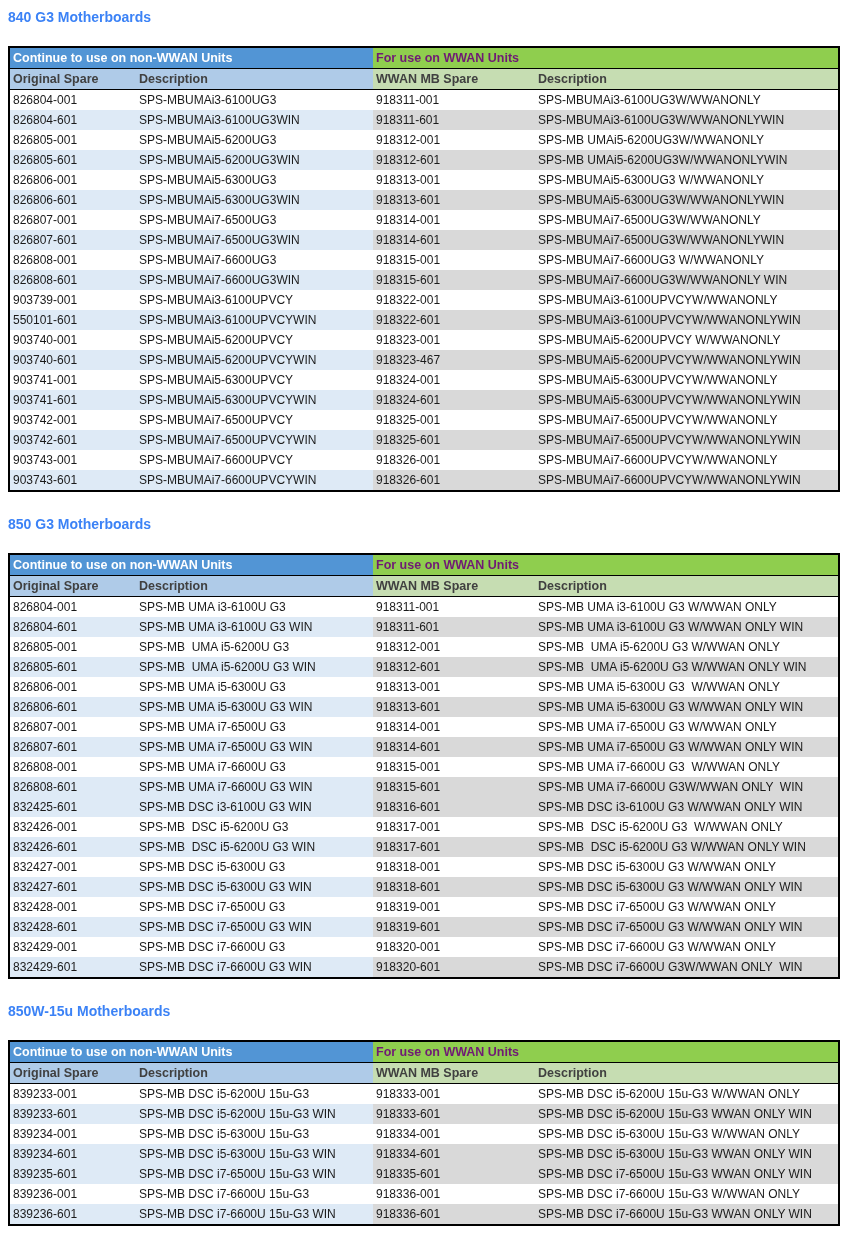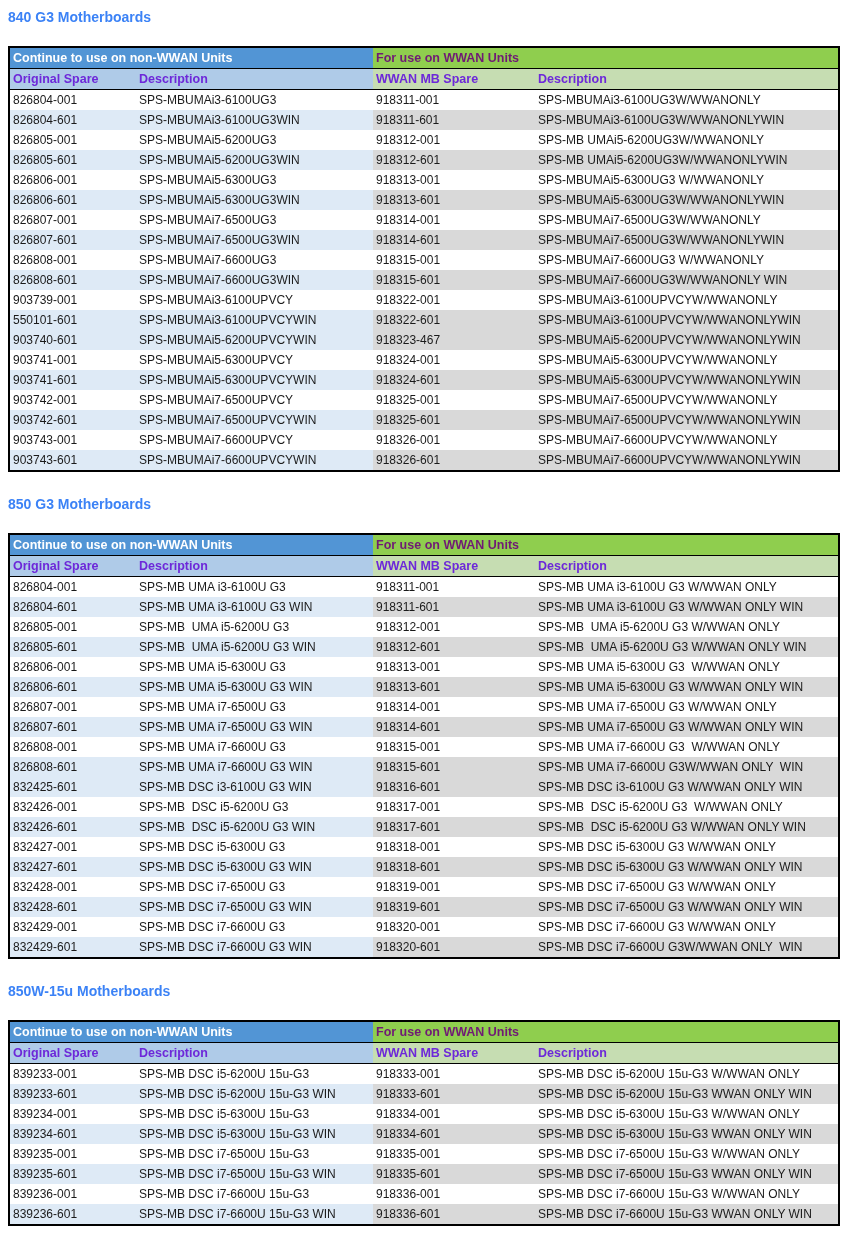--- a/index.html
+++ b/index.html
@@ -45,21 +45,21 @@
     font-size: 12.5px;
     font-weight: bold;
     border-bottom: 1px solid #000;
   }
   .grp-blue  { background: var(--blue-header, #5295D5); color: #ffffff; }
   .grp-green { background: var(--green-header, #8FCE4E); color: #701a75; }
   tr.column-header-row th {
     font-size: 12.5px;
     font-weight: bold;
     border-bottom: 1px solid #000;
-    color: #6d28d9;
+    color: #404040;
   }
   .sub-blue  { background: var(--blue-subheader, #AFCBE8); }
   .sub-green { background: var(--green-subheader, #C6DDB2); }
   tbody td { color: #1a1a1a; }
   tbody tr.striped td.left-half  { background: var(--blue-row, #DEEAF6); }
   tbody tr.striped td.right-half { background: var(--gray-row, #D9D9D9); }
 </style>
 </head>
 <body>
 
@@ -151,20 +151,26 @@
             <td class="left-half">SPS-MBUMAi3-6100UPVCY</td>
             <td class="right-half">918322-001</td>
             <td class="right-half">SPS-MBUMAi3-6100UPVCYW/WWANONLY</td>
           </tr>
           <tr class="striped">
             <td class="left-half">550101-601</td>
             <td class="left-half">SPS-MBUMAi3-6100UPVCYWIN</td>
             <td class="right-half">918322-601</td>
             <td class="right-half">SPS-MBUMAi3-6100UPVCYW/WWANONLYWIN</td>
           </tr>
+          <tr>
+            <td class="left-half">903740-001</td>
+            <td class="left-half">SPS-MBUMAi5-6200UPVCY</td>
+            <td class="right-half">918323-001</td>
+            <td class="right-half">SPS-MBUMAi5-6200UPVCY W/WWANONLY</td>
+          </tr>
           <tr class="striped">
             <td class="left-half">903740-601</td>
             <td class="left-half">SPS-MBUMAi5-6200UPVCYWIN</td>
             <td class="right-half">918323-467</td>
             <td class="right-half">SPS-MBUMAi5-6200UPVCYW/WWANONLYWIN</td>
           </tr>
           <tr>
             <td class="left-half">903741-001</td>
             <td class="left-half">SPS-MBUMAi5-6300UPVCY</td>
             <td class="right-half">918324-001</td>
@@ -383,26 +389,20 @@
             <td class="left-half">SPS-MB DSC i5-6300U 15u-G3</td>
             <td class="right-half">918334-001</td>
             <td class="right-half">SPS-MB DSC i5-6300U 15u-G3 W/WWAN ONLY</td>
           </tr>
           <tr class="striped">
             <td class="left-half">839234-601</td>
             <td class="left-half">SPS-MB DSC i5-6300U 15u-G3 WIN</td>
             <td class="right-half">918334-601</td>
             <td class="right-half">SPS-MB DSC i5-6300U 15u-G3 WWAN ONLY WIN</td>
           </tr>
-          <tr>
-            <td class="left-half">839235-001</td>
-            <td class="left-half">SPS-MB DSC i7-6500U 15u-G3</td>
-            <td class="right-half">918335-001</td>
-            <td class="right-half">SPS-MB DSC i7-6500U 15u-G3 W/WWAN ONLY</td>
-          </tr>
           <tr class="striped">
             <td class="left-half">839235-601</td>
             <td class="left-half">SPS-MB DSC i7-6500U 15u-G3 WIN</td>
             <td class="right-half">918335-601</td>
             <td class="right-half">SPS-MB DSC i7-6500U 15u-G3 WWAN ONLY WIN</td>
           </tr>
           <tr>
             <td class="left-half">839236-001</td>
             <td class="left-half">SPS-MB DSC i7-6600U 15u-G3</td>
             <td class="right-half">918336-001</td>

